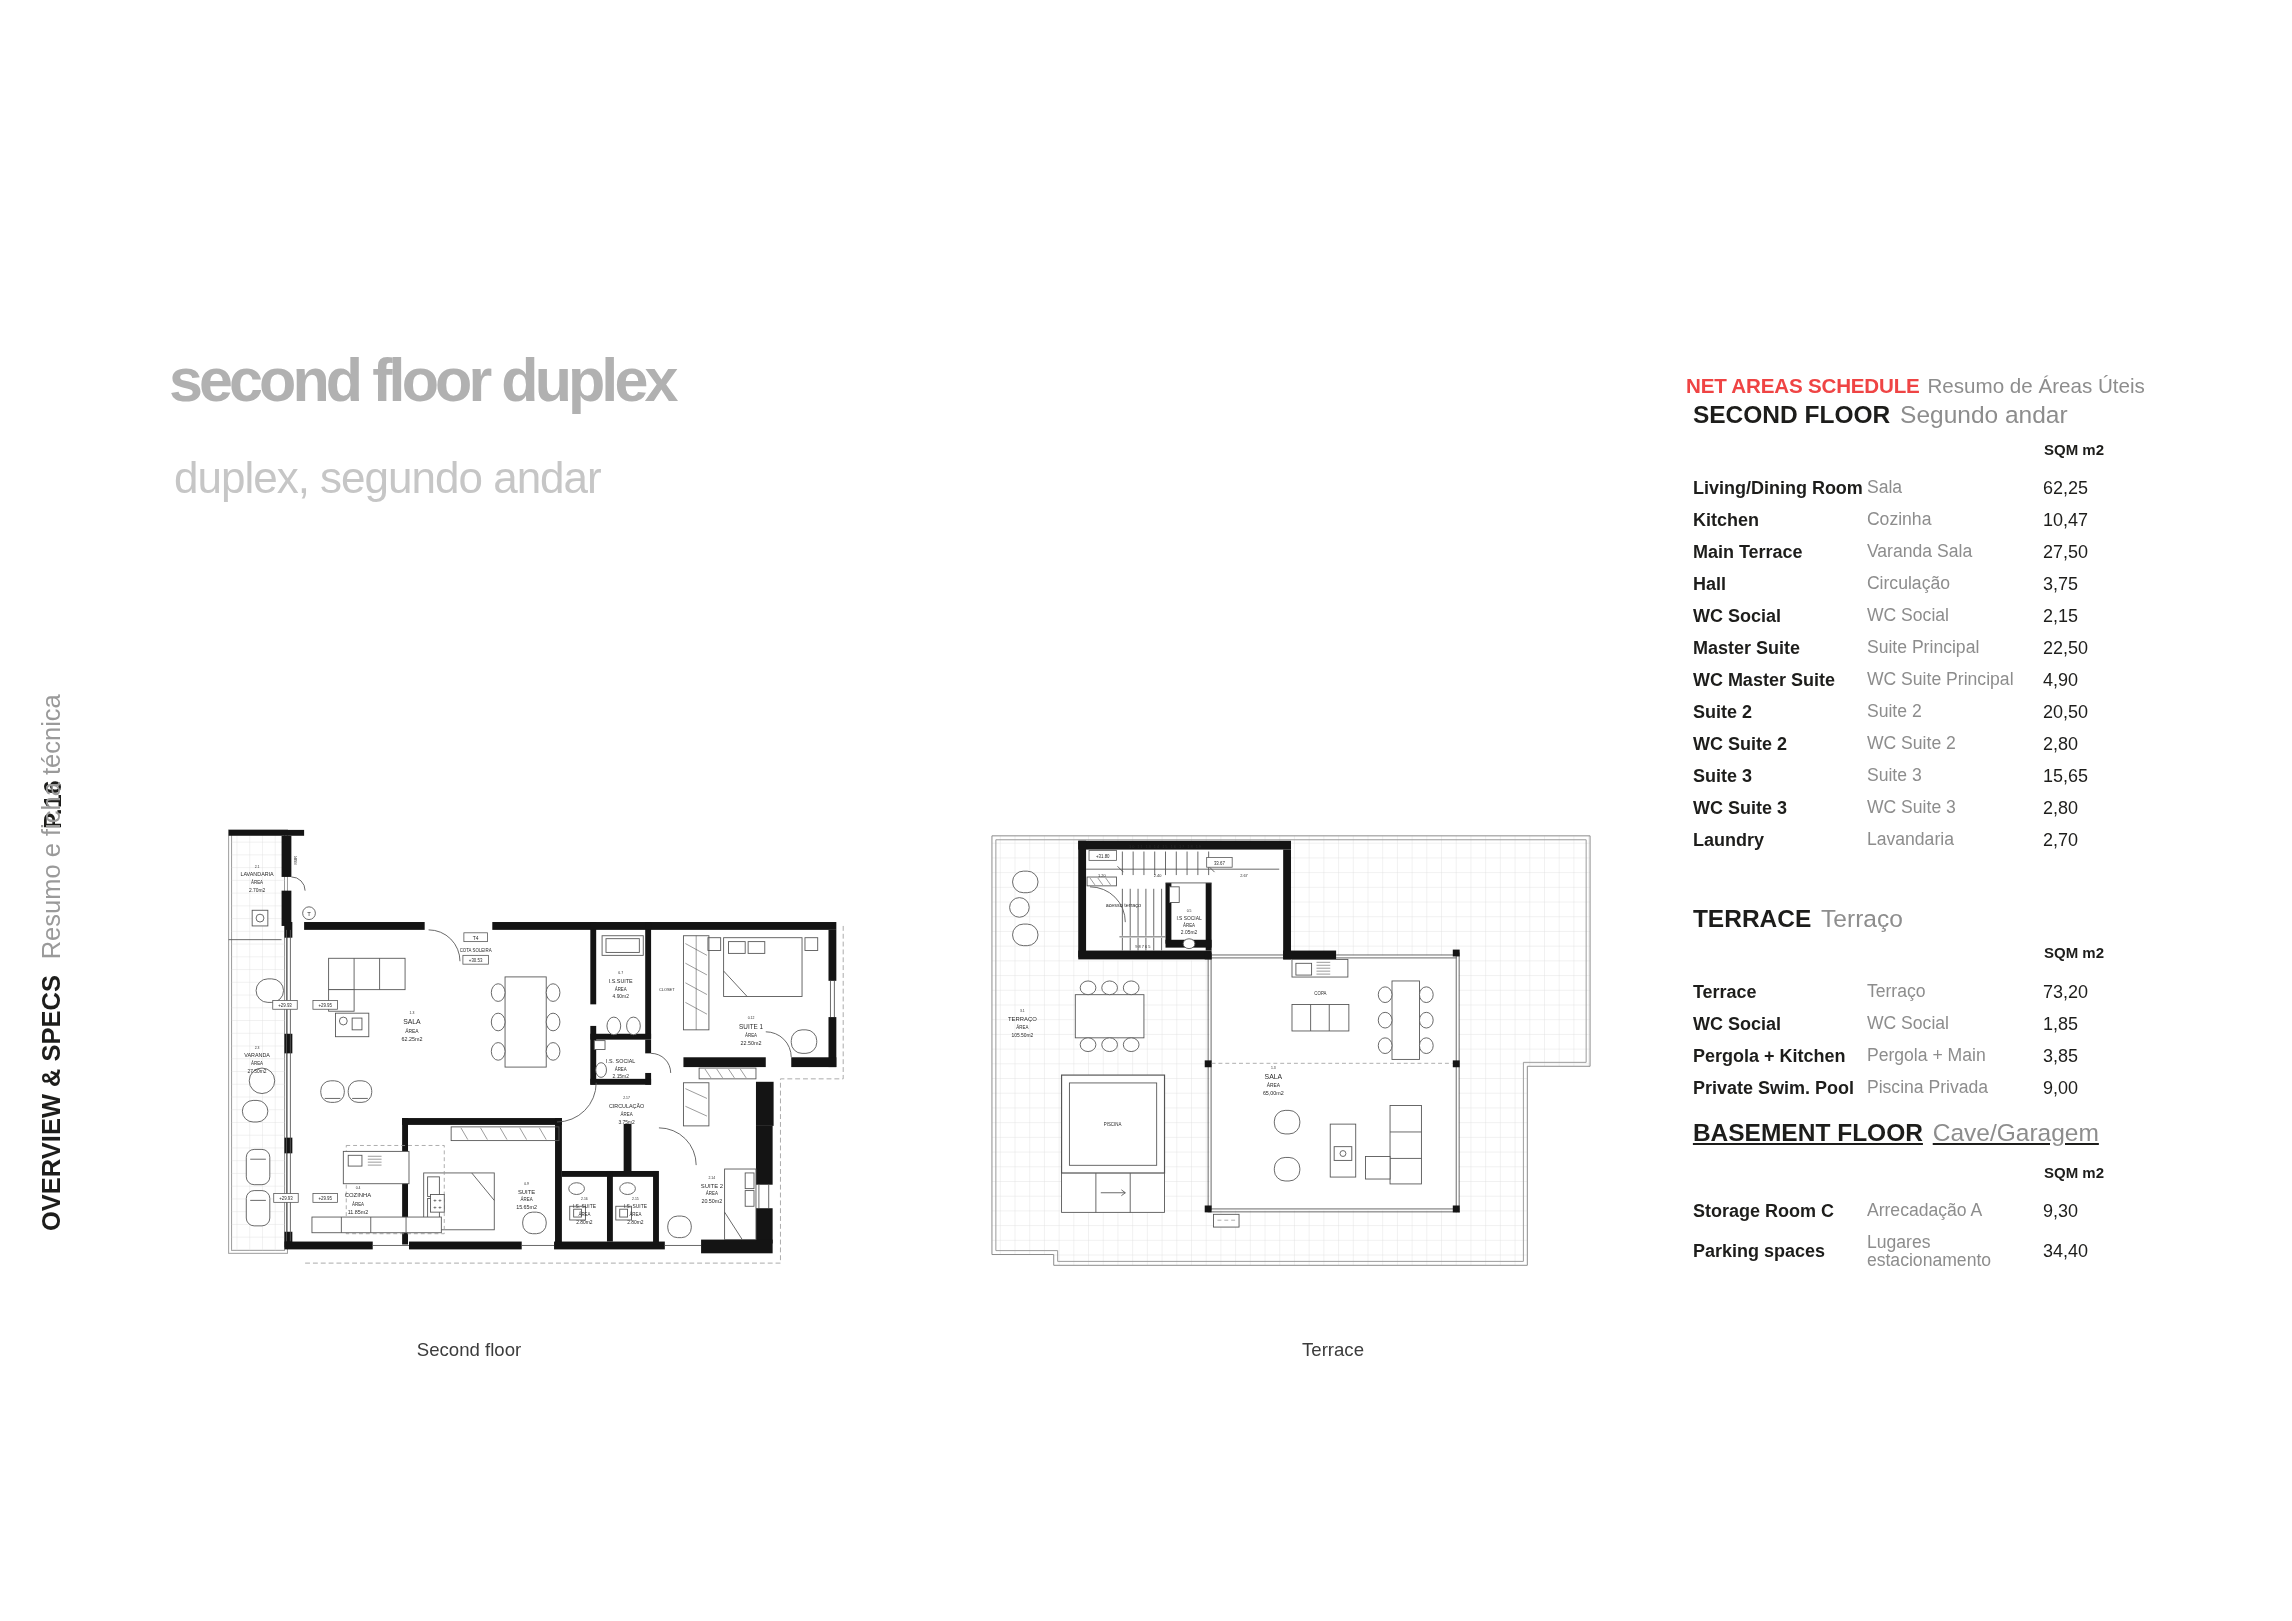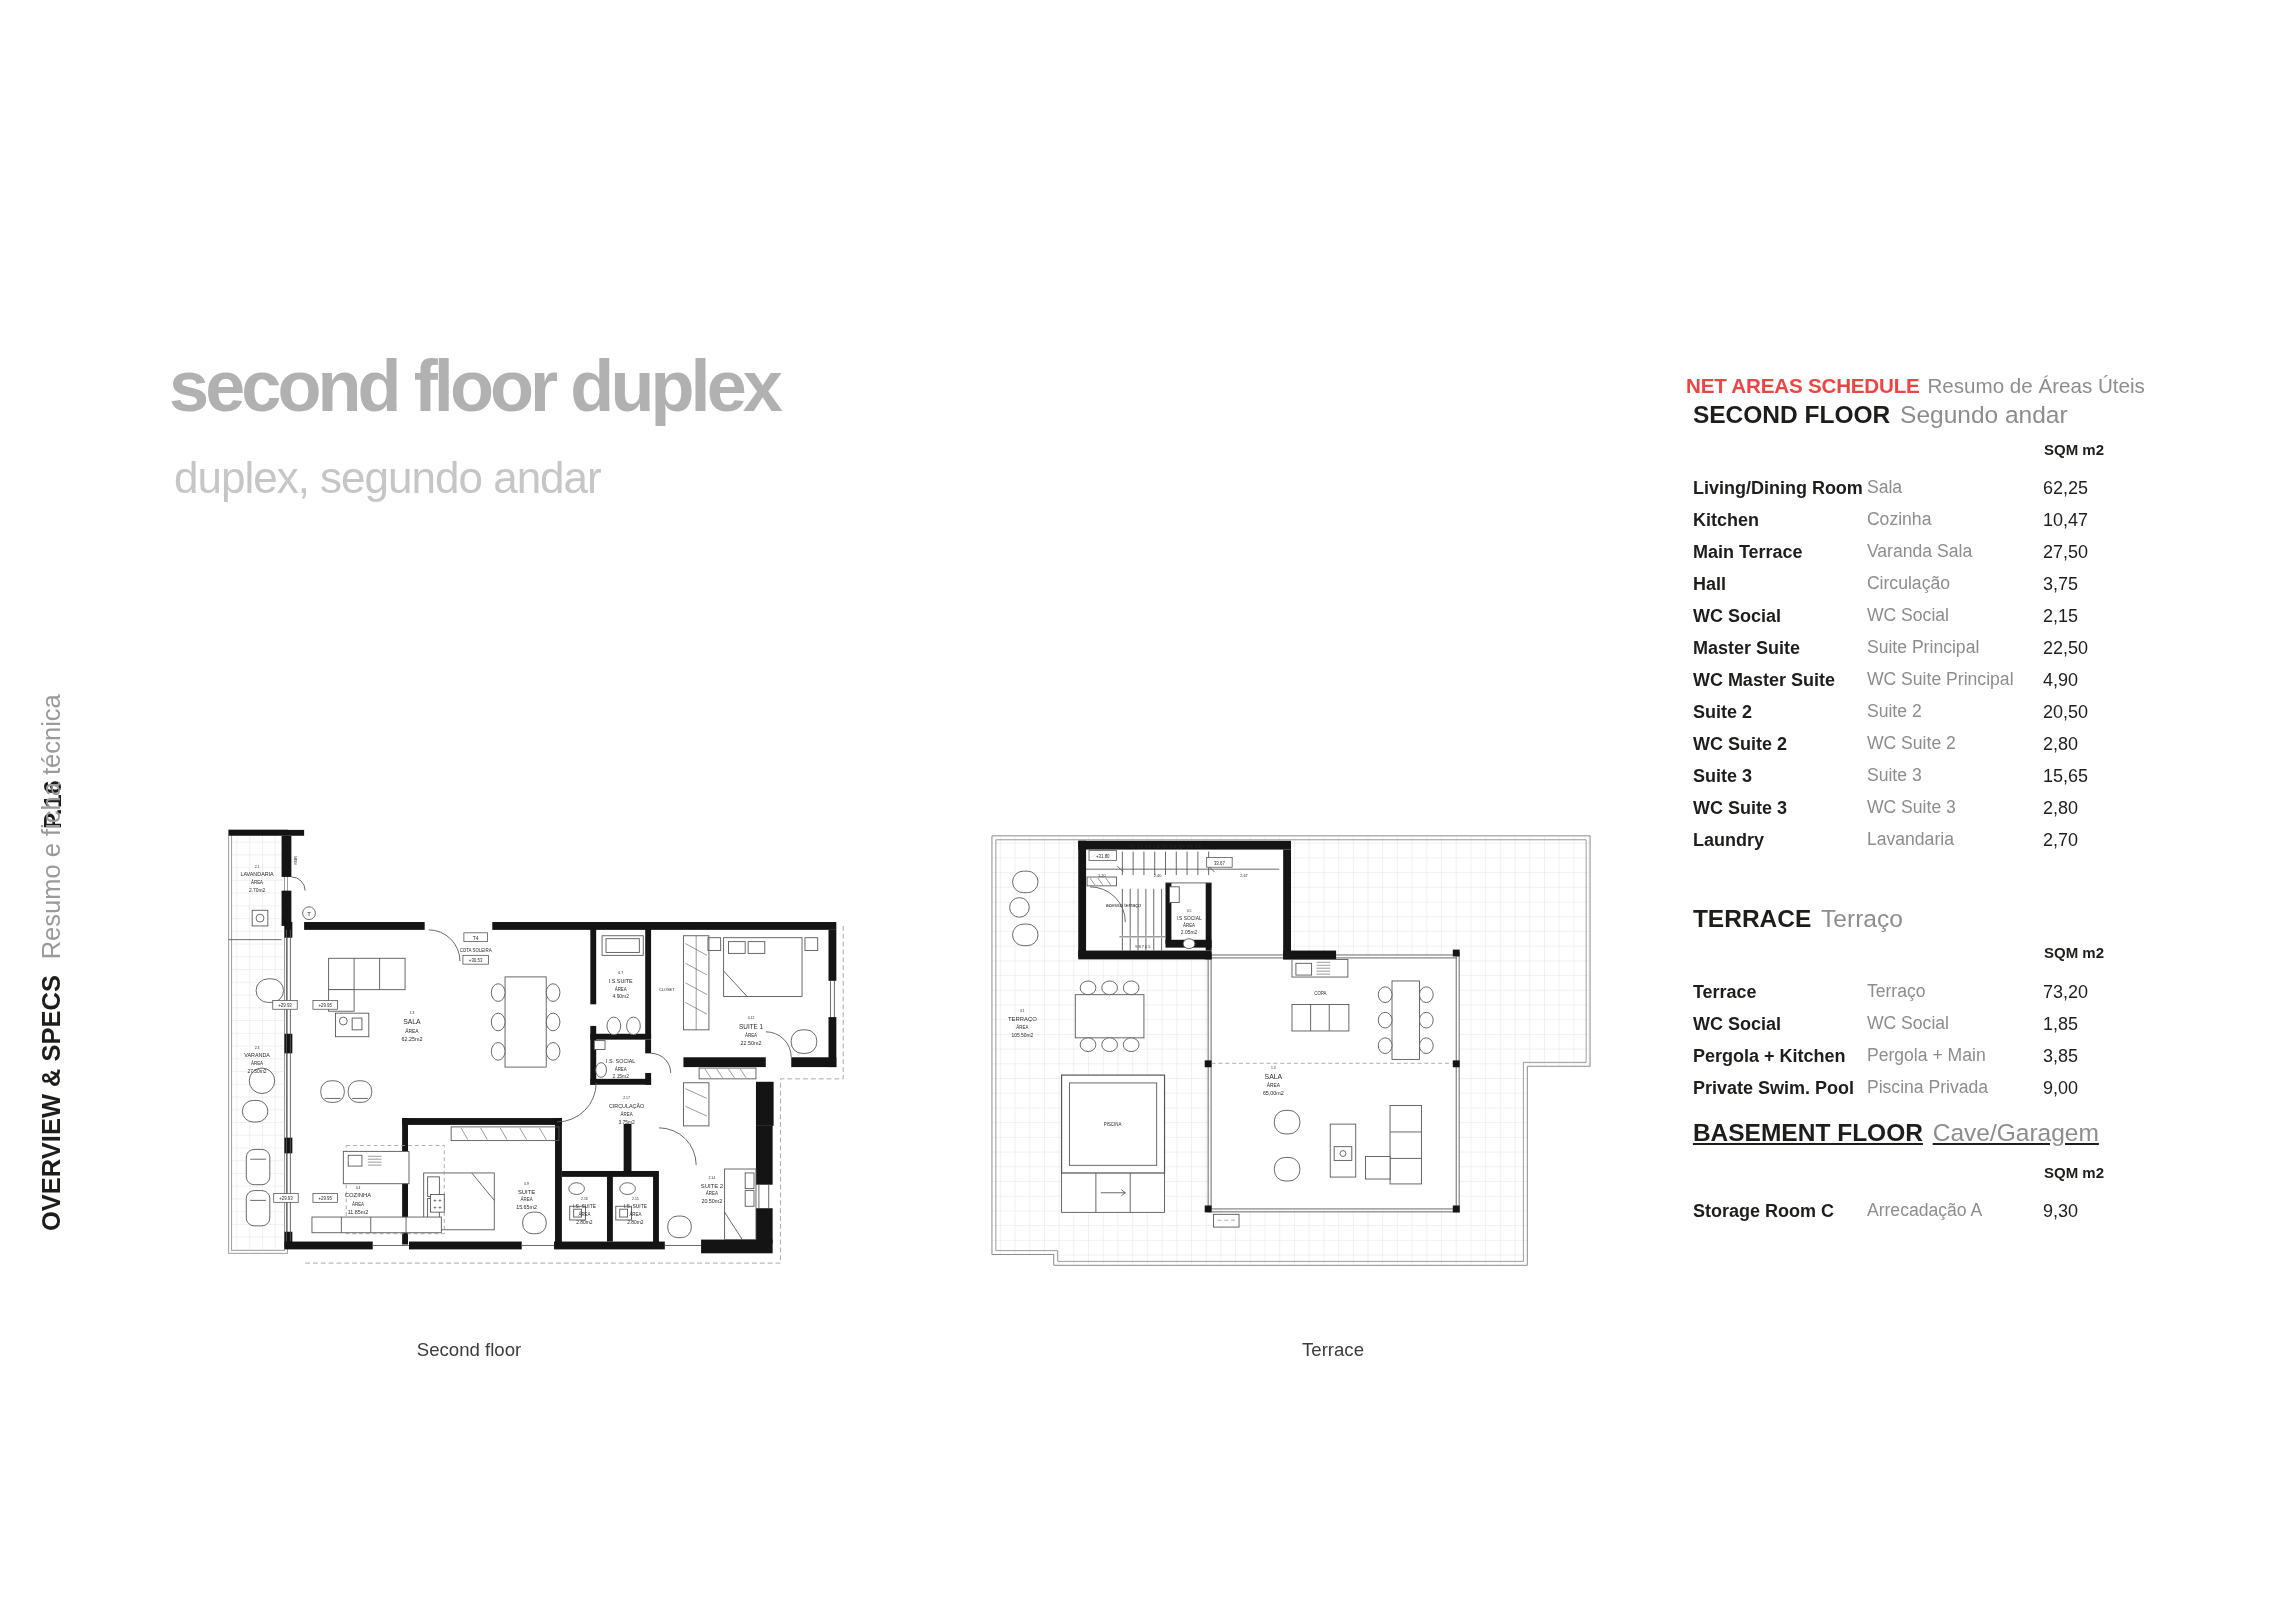--- a/index.html
+++ b/index.html
@@ -2,21 +2,21 @@
 <html><head>
 <meta charset="utf-8">
 <style>
   html,body{margin:0;padding:0;background:#ffffff;}
   .page{position:relative;width:2293px;height:1621px;background:#ffffff;overflow:hidden;
         font-family:"Liberation Sans","DejaVu Sans",sans-serif;color:#1d1d1b;}
   .vert{position:absolute;transform-origin:0 0;transform:rotate(-90deg);white-space:nowrap;}
   .pnum{font-size:24.5px;font-weight:bold;color:#1d1d1b;letter-spacing:0.5px;}
   .ovw{font-size:25.5px;font-weight:bold;color:#1d1d1b;}
   .ovw-sub{font-size:25.5px;font-weight:normal;color:#9a9a9a;margin-left:15.7px;}
-  .title{position:absolute;left:169px;top:345px;font-size:72px;font-weight:bold;
+  .title{position:absolute;left:169px;top:345px;font-size:61px;font-weight:bold;
          letter-spacing:-3.9px;color:#b1b1b1;}
   .subtitle{position:absolute;left:174px;top:453px;font-size:44px;font-weight:normal;
          letter-spacing:-1px;color:#c6c6c6;}
   .sched{position:absolute;left:1686px;top:374px;width:431px;}
   .sched-h1{position:absolute;left:0;top:0;font-size:20.6px;white-space:nowrap;}
   .sched-h1 .en{font-weight:bold;color:#ef4444;letter-spacing:-0.2px;}
   .sched-h1 .pt{font-weight:normal;color:#8d8d8d;margin-left:7.8px;}
   .sect-h{position:absolute;left:6.9px;font-size:24.5px;white-space:nowrap;}
   .sect-h .en{font-weight:bold;color:#1d1d1b;}
   .sect-h .pt{font-weight:normal;color:#8d8d8d;margin-left:9.8px;}
@@ -154,20 +154,25 @@
 
     <div class="sect-h" style="top:745px;text-decoration:underline;">
       <span class="en">BASEMENT FLOOR</span><span class="pt">Cave/Garagem</span>
     </div>
     <div class="unit" style="top:790px;">SQM m2</div>
     <div class="rows" style="top:821px;">
       <div class="row">
           <span class="en">Storage Room C</span>
           <span class="pt">Arrecadação A</span>
           <span class="val">9,30</span>
+        </div>
+      <div class="row tall">
+          <span class="en">Parking spaces</span>
+          <span class="pt" style="width:118px">Lugares estacionamento</span>
+          <span class="val">34,40</span>
         </div>
     </div>
   </div>
 
   <svg class="plan" style="left:211px;top:816px;" width="642" height="461" viewBox="0 0 655 470">
     <defs>
       <pattern id="g13" width="13" height="13" patternUnits="userSpaceOnUse">
         <path d="M13,0 L0,0 0,13" fill="none" stroke="#dcdcdc" stroke-width="0.8"></path>
       </pattern>
     </defs>

